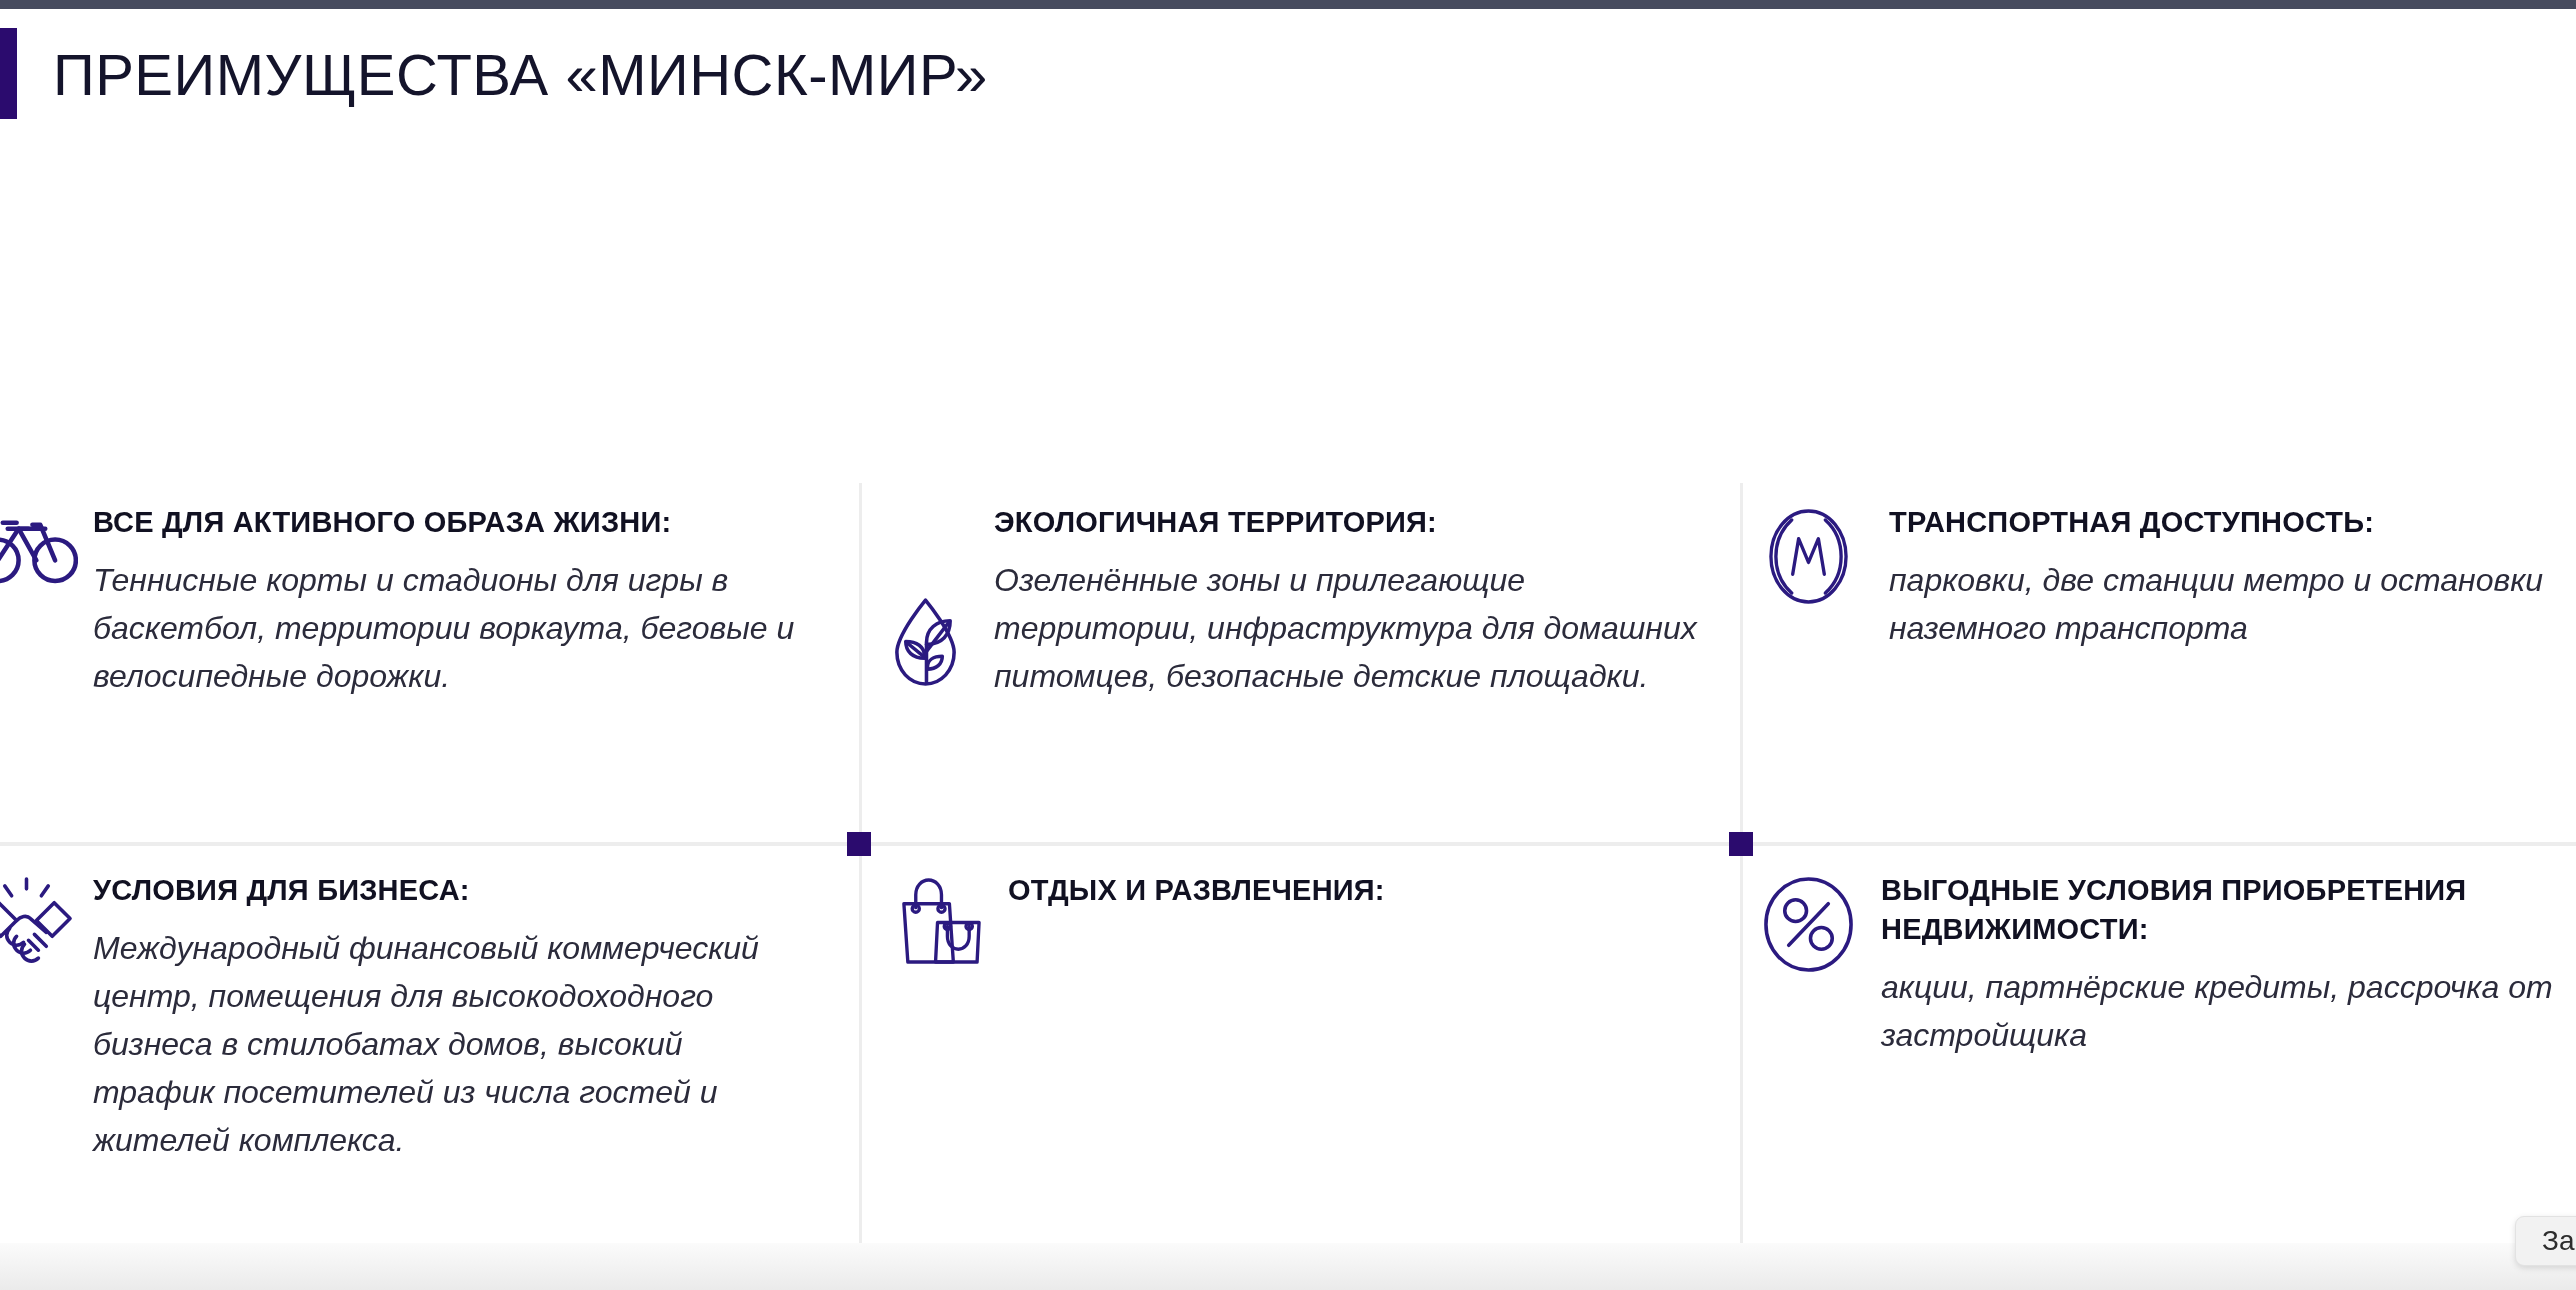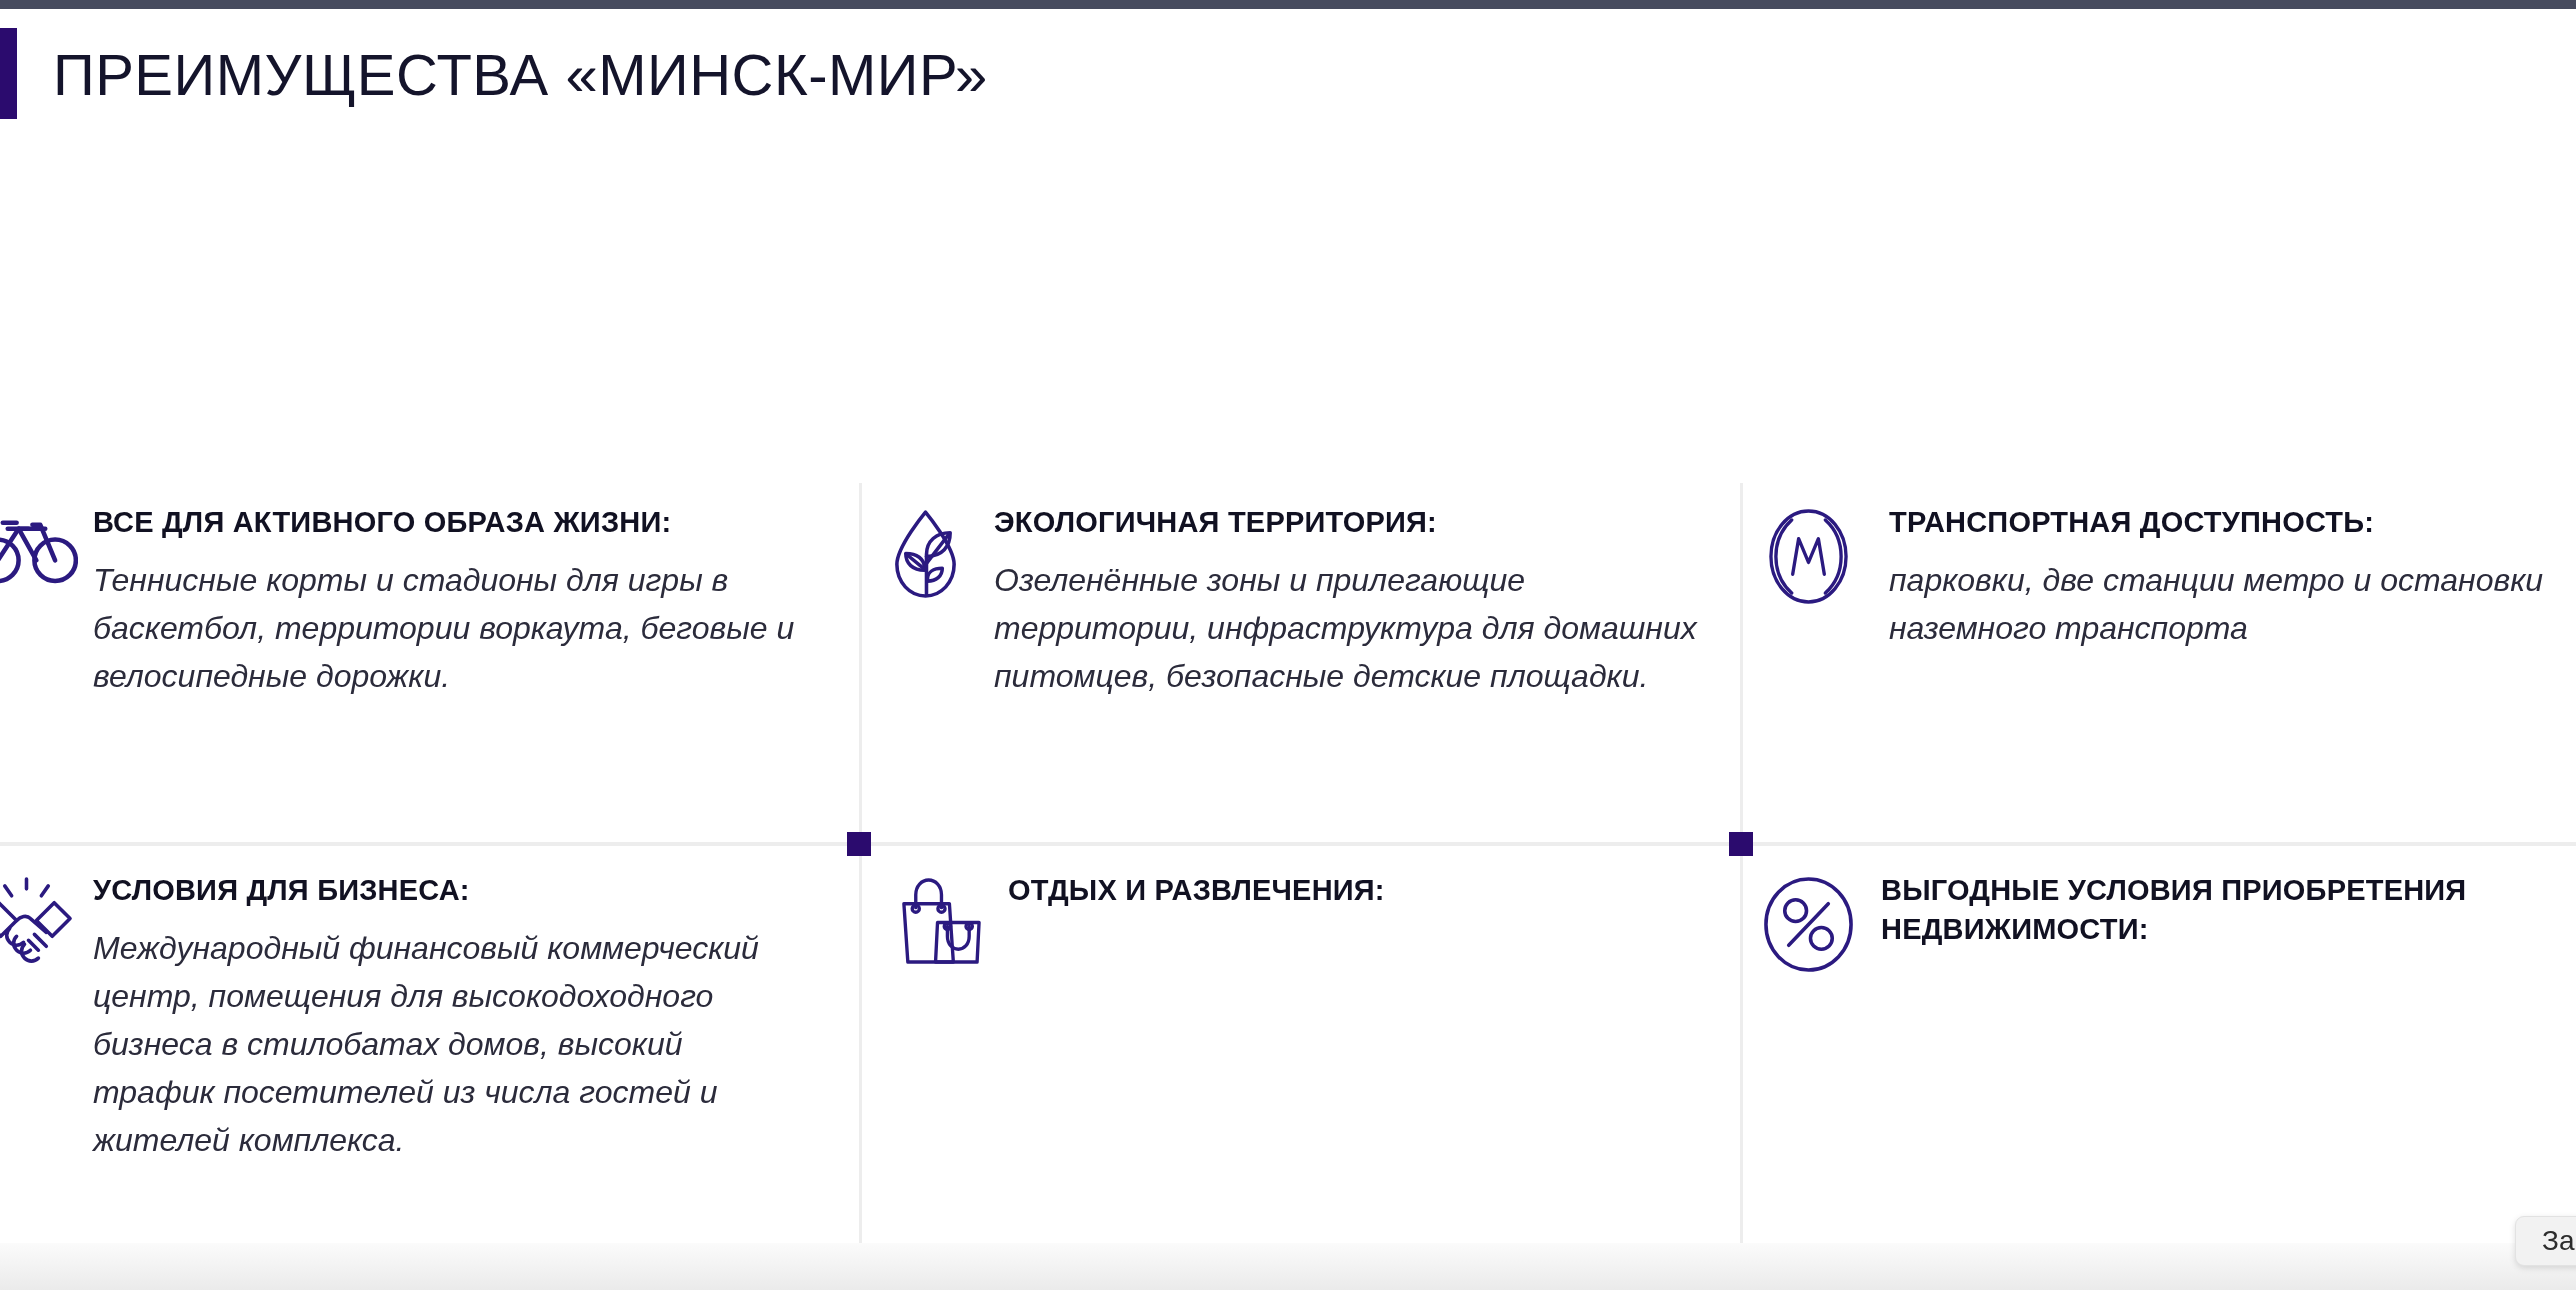--- a/index.html
+++ b/index.html
@@ -143,21 +143,21 @@
     font-size: 32px;
     font-weight: 400;
     line-height: 1.5;
     color: #2b2b3b;
     white-space: pre-line;
     font-style: italic;
   }
 
   
   .c1 { left: -28px;   top: 20px;  width: 832px; }
-  .c2 { left: 871px;   top: 20px;  width: 832px; }
+  .c2 { left: 871px;   top: 20px;  width: 832px; align-items: flex-end; }
   .c3 { left: 1754px;  top: 20px;  width: 807px; gap: 8px; }
   
   .c4 { left: -28px;   top: 388px; width: 832px; }
   .c5 { left: 885px;   top: 388px; width: 832px; }
   .c6 { left: 1754px;  top: 388px; width: 807px; }
 
   .c1 .text-wrap, .c4 .text-wrap { padding-left: 12px; }
   .c2 .text-wrap, .c5 .text-wrap { padding-left: 14px; }
   .c3 .text-wrap, .c6 .text-wrap { padding-left: 18px; }
 
@@ -305,20 +305,21 @@
       <div class="icon-wrap">
         <svg width="95" height="99" viewBox="0 0 96 100" fill="none" stroke="#2b1a80" stroke-width="3.6" stroke-linecap="round" stroke-linejoin="round">
           <ellipse cx="48" cy="50" rx="43" ry="46"></ellipse>
           <circle cx="35" cy="36" r="11"></circle>
           <circle cx="61" cy="64" r="11"></circle>
           <path d="M68 29 L28 71"></path>
         </svg>
       </div>
       <div class="text-wrap">
         <div class="card-title">ВЫГОДНЫЕ УСЛОВИЯ ПРИОБРЕТЕНИЯ НЕДВИЖИМОСТИ:</div>
+        <div class="card-body">акции, партнёрские кредиты, рассрочка от застройщика</div>
       </div>
     </div>
 
   </div>
 
   <div class="footer-fade"></div>
 
   <div class="widget-btn">
     <span>Зап</span>
   </div>

